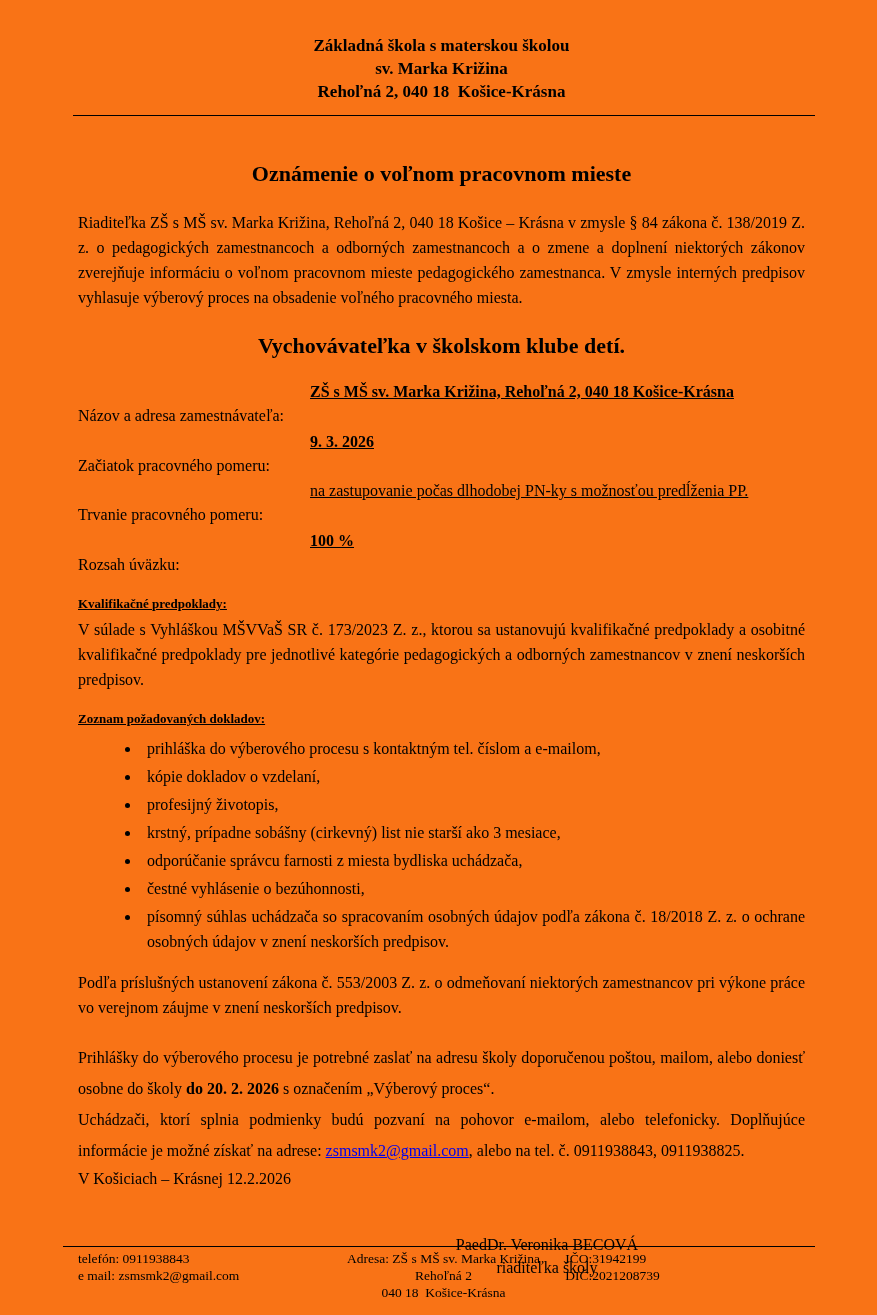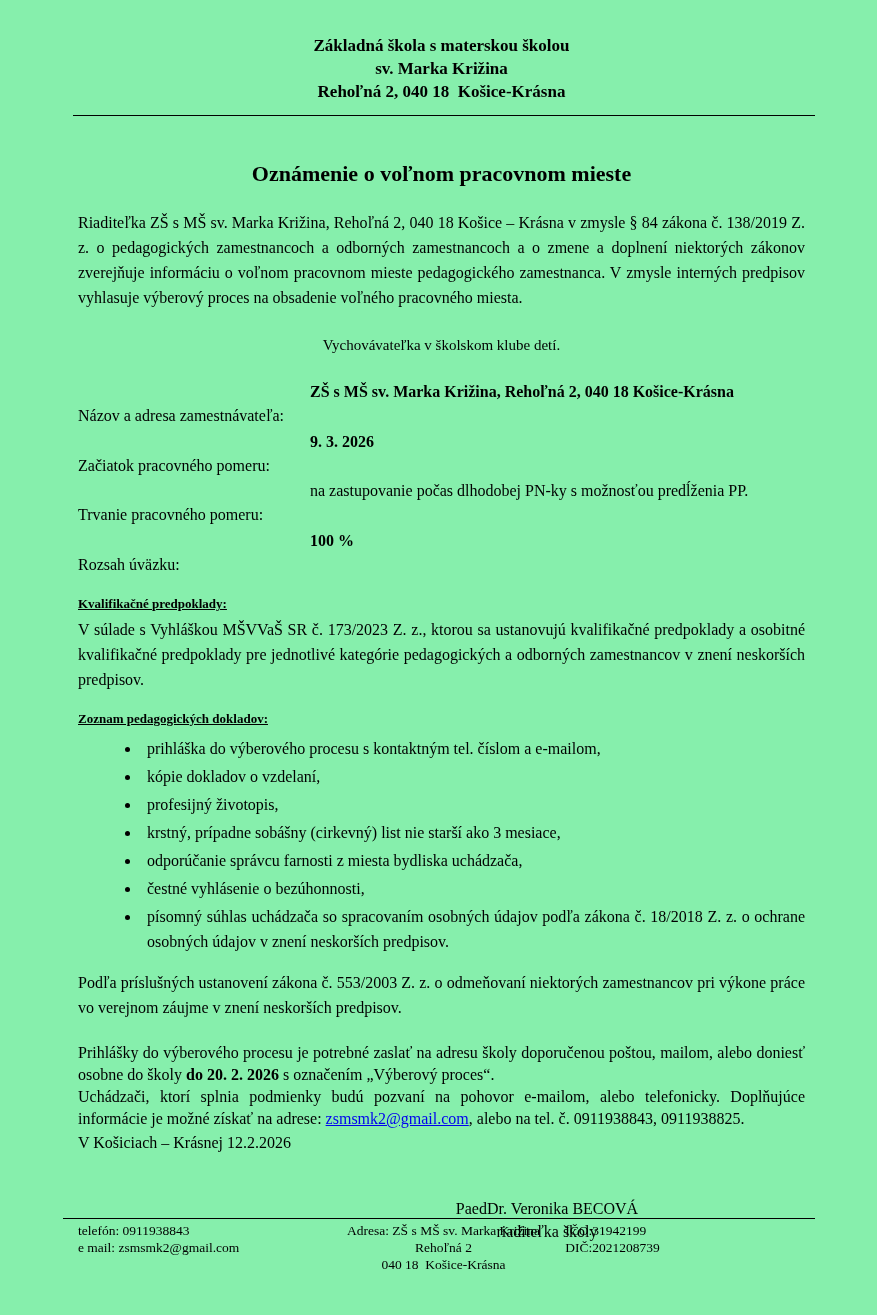--- a/index.html
+++ b/index.html
@@ -2,63 +2,63 @@
 <html lang="sk"><head>
 <meta charset="utf-8">
 <style>
   * { box-sizing: border-box; margin: 0; padding: 0; }
   html, body { background: #e8e8e8; }
   .page {
     position: relative;
     width: 877px;
     height: 1315px;
     margin: 0 auto;
-    background: #86efac;
+    background: #f97316;
     color: #000000;
     font-family: "Liberation Serif", "DejaVu Serif", serif;
     font-size: 16px;
     overflow: hidden;
   }
   .content { padding: 34px 72px 0 78px; }
 
   .letterhead { text-align: center; font-weight: bold; font-size: 17px; line-height: 23px; }
   .rule { border-bottom: 1.6px solid #000; margin-top: 12px; margin-left: -5px; margin-right: -10px; }
 
   .doc-title { text-align: center; font-size: 22px; font-weight: bold; margin-top: 46px; line-height: 24px; }
 
   .intro { margin-top: 24px; text-align: justify; line-height: 25px; }
 
-  .position-heading { text-align: center; font-size: 15px; font-weight: normal; margin-top: 24px; line-height: 23px; }
+  .position-heading { text-align: center; font-size: 22px; font-weight: bold; margin-top: 24px; line-height: 23px; }
 
   .details { margin-top: 22px; line-height: 25.5px; }
   .detail-row { display: flex; }
   .detail-label { flex: 0 0 232px; margin-top: 24px; }
-  .detail-value { flex: 1 1 auto; }
+  .detail-value { flex: 1 1 auto; text-decoration: underline; }
   .detail-value.bold { font-weight: bold; }
 
   .section { margin-top: 16px; }
   .section-heading { font-weight: bold; text-decoration: underline; font-size: 13px; line-height: 22px; }
   .section-body { text-align: justify; line-height: 25px; margin-top: 2px; }
 
   .doc-list { margin-top: 6px; padding-left: 63px; }
   .doc-list li { text-align: justify; line-height: 25px; margin-bottom: 3px; padding-left: 6px; }
   .spacer-md { height: 22px; }
 
-  .closing p { text-align: justify; line-height: 22px; }
+  .closing p { text-align: justify; line-height: 31px; }
   .email-link { color: #0000EE; text-decoration: underline; cursor: pointer; }
 
   .place-date { line-height: 25px; }
 
   .signature { margin-top: 42px; margin-left: auto; margin-right: 72px; width: 372px; text-align: center; line-height: 23px; }
 
   .footer {
     position: absolute;
     left: 63px;
     right: 62px;
-    top: 1218px;
+    top: 1246px;
     border-top: 1.4px solid #000;
     padding-top: 3px;
     font-size: 13.5px;
     line-height: 17px;
     display: flex;
   }
   .footer-col { flex: 1 1 0; }
   .footer-left { padding-left: 15px; text-align: left; }
   .footer-center { text-align: center; }
   .footer-right { text-align: left; padding-right: 6px; font-family: Liberation Serif, serif; }
@@ -102,21 +102,21 @@
         <span class="detail-value bold">100 %</span>
       </div>
     </div>
 
     <div class="section">
       <div class="section-heading">Kvalifikačné predpoklady:</div>
       <p class="section-body">V súlade s Vyhláškou  MŠVVaŠ SR č. 173/2023 Z. z., ktorou sa ustanovujú kvalifikačné predpoklady a osobitné kvalifikačné predpoklady pre jednotlivé kategórie pedagogických a odborných zamestnancov v znení neskorších predpisov.</p>
     </div>
 
     <div class="section">
-      <div class="section-heading">Zoznam pedagogických dokladov:</div>
+      <div class="section-heading">Zoznam požadovaných dokladov:</div>
       <ul class="doc-list">
         <li>prihláška do výberového procesu s kontaktným tel. číslom a e-mailom,</li>
         <li>kópie dokladov o vzdelaní,</li>
         <li>profesijný životopis,</li>
         <li>krstný, prípadne sobášny (cirkevný) list nie starší ako 3 mesiace,</li>
         <li>odporúčanie správcu farnosti z miesta bydliska uchádzača,</li>
         <li>čestné vyhlásenie o bezúhonnosti,</li>
         <li>písomný súhlas uchádzača so spracovaním osobných údajov podľa zákona č. 18/2018 Z. z. o ochrane osobných údajov v znení neskorších predpisov.</li>
       </ul>
     </div>

